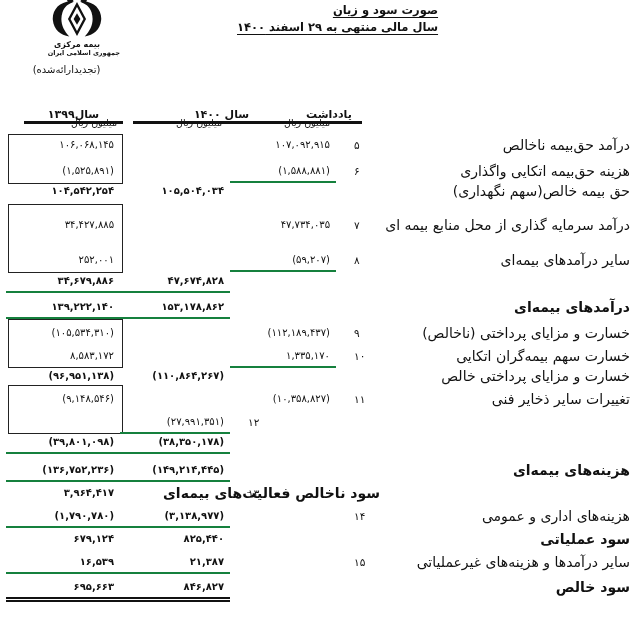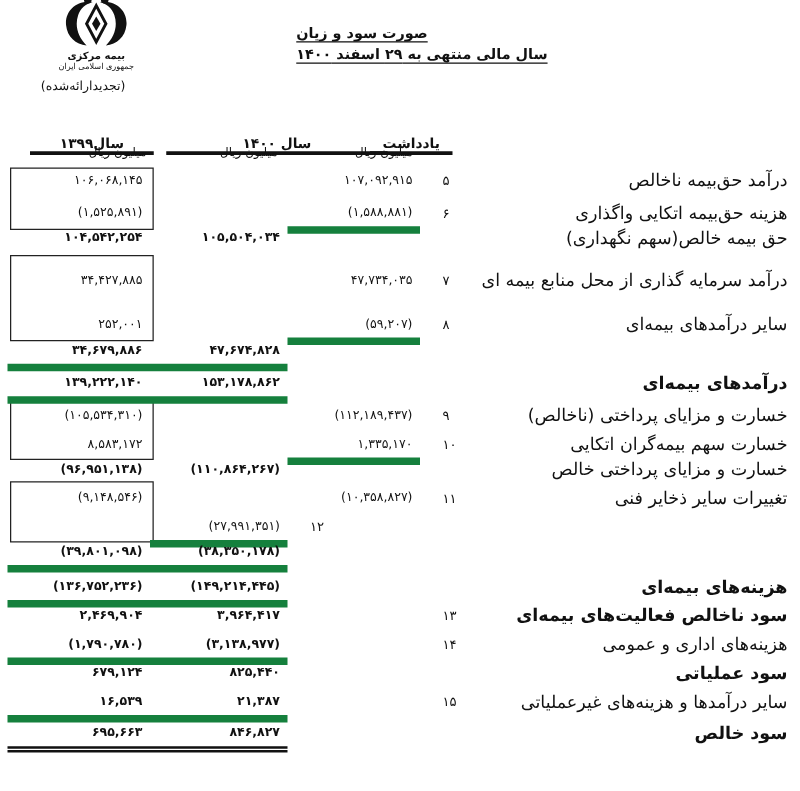--- a/index.html
+++ b/index.html
@@ -4,41 +4,41 @@
 <style>
   html,body{margin:0;padding:0;background:#fff;}
   .page{
     position:relative;width:640px;height:633px;background:#fff;overflow:hidden;
     font-family:"DejaVu Sans",sans-serif;color:#111;
   }
   
   .logo{position:absolute;left:34px;top:0;width:86px;text-align:center;}
   .logo svg{display:block;margin:0 auto;}
   .logo .l1{font-size:8px;font-weight:bold;line-height:9px;direction:rtl;}
-  .logo .l2{font-size:6.5px;font-weight:normal;line-height:8px;direction:rtl;}
-  
-  .titleblock{position:absolute;left:237px;top:18px;direction:rtl;text-align:left;}
+  .logo .l2{font-size:6.5px;font-weight:bold;line-height:8px;direction:rtl;text-align:right;}
+  
+  .titleblock{position:absolute;left:237px;top:2px;direction:rtl;text-align:right;}
   .titleblock .t1,.titleblock .t2{
     font-size:11.5px;font-weight:bold;line-height:17px;
     text-decoration:underline;text-underline-offset:3px;white-space:nowrap;
   }
   
   .hcell{position:absolute;text-align:center;font-weight:bold;font-size:11px;
     border-bottom:3px solid #111;direction:rtl;margin-top:20px;}
   .restated{position:absolute;text-align:center;font-weight:normal;font-size:10px;direction:rtl;}
   .unit{position:absolute;text-align:right;font-size:9.5px;direction:rtl;}
   
   .row{position:absolute;left:6px;width:628px;height:20px;display:grid;
        grid-template-columns:114px 110px 106px 48px 1fr;}
   .c{height:20px;line-height:20px;overflow:visible;white-space:nowrap;}
   .v{direction:ltr;text-align:right;font-size:10px;padding-right:6px;}
   .n{direction:rtl;text-align:left;font-size:10.5px;padding-left:18px;}
   .l{direction:rtl;text-align:right;font-size:14px;padding-right:4px;}
   .b{font-weight:bold;}
-  .u1{border-bottom:6px solid #15803d;}
+  .u1{border-bottom:2px solid #15803d;}
   .uu{border-bottom:5px double #111;}
   
   .box{position:absolute;border:1.5px solid #222;background:transparent;}
 </style>
 </head>
 <body>
 
 <div class="page">
 
   <div class="logo">
@@ -178,21 +178,20 @@
 
   <div class="row" style="top:460px">
     <div class="c v b u1">(۱۳۶,۷۵۲,۲۳۶)</div>
     <div class="c v b u1">(۱۴۹,۲۱۴,۴۴۵)</div>
     <div class="c v"></div>
     <div class="c n"></div>
     <div class="c l b">هزینه‌های بیمه‌ای</div>
   </div>
 
   <div class="row" style="top:483px">
-    <div class="c v b">۲,۴۶۹,۹۰۴</div>
     <div class="c v b">۳,۹۶۴,۴۱۷</div>
     <div class="c v"></div>
     <div class="c n">۱۳</div>
     <div class="c l b">سود ناخالص فعالیت‌های بیمه‌ای</div>
   </div>
 
   <div class="row" style="top:506px">
     <div class="c v b u1">(۱,۷۹۰,۷۸۰)</div>
     <div class="c v b u1">(۳,۱۳۸,۹۷۷)</div>
     <div class="c v"></div>

